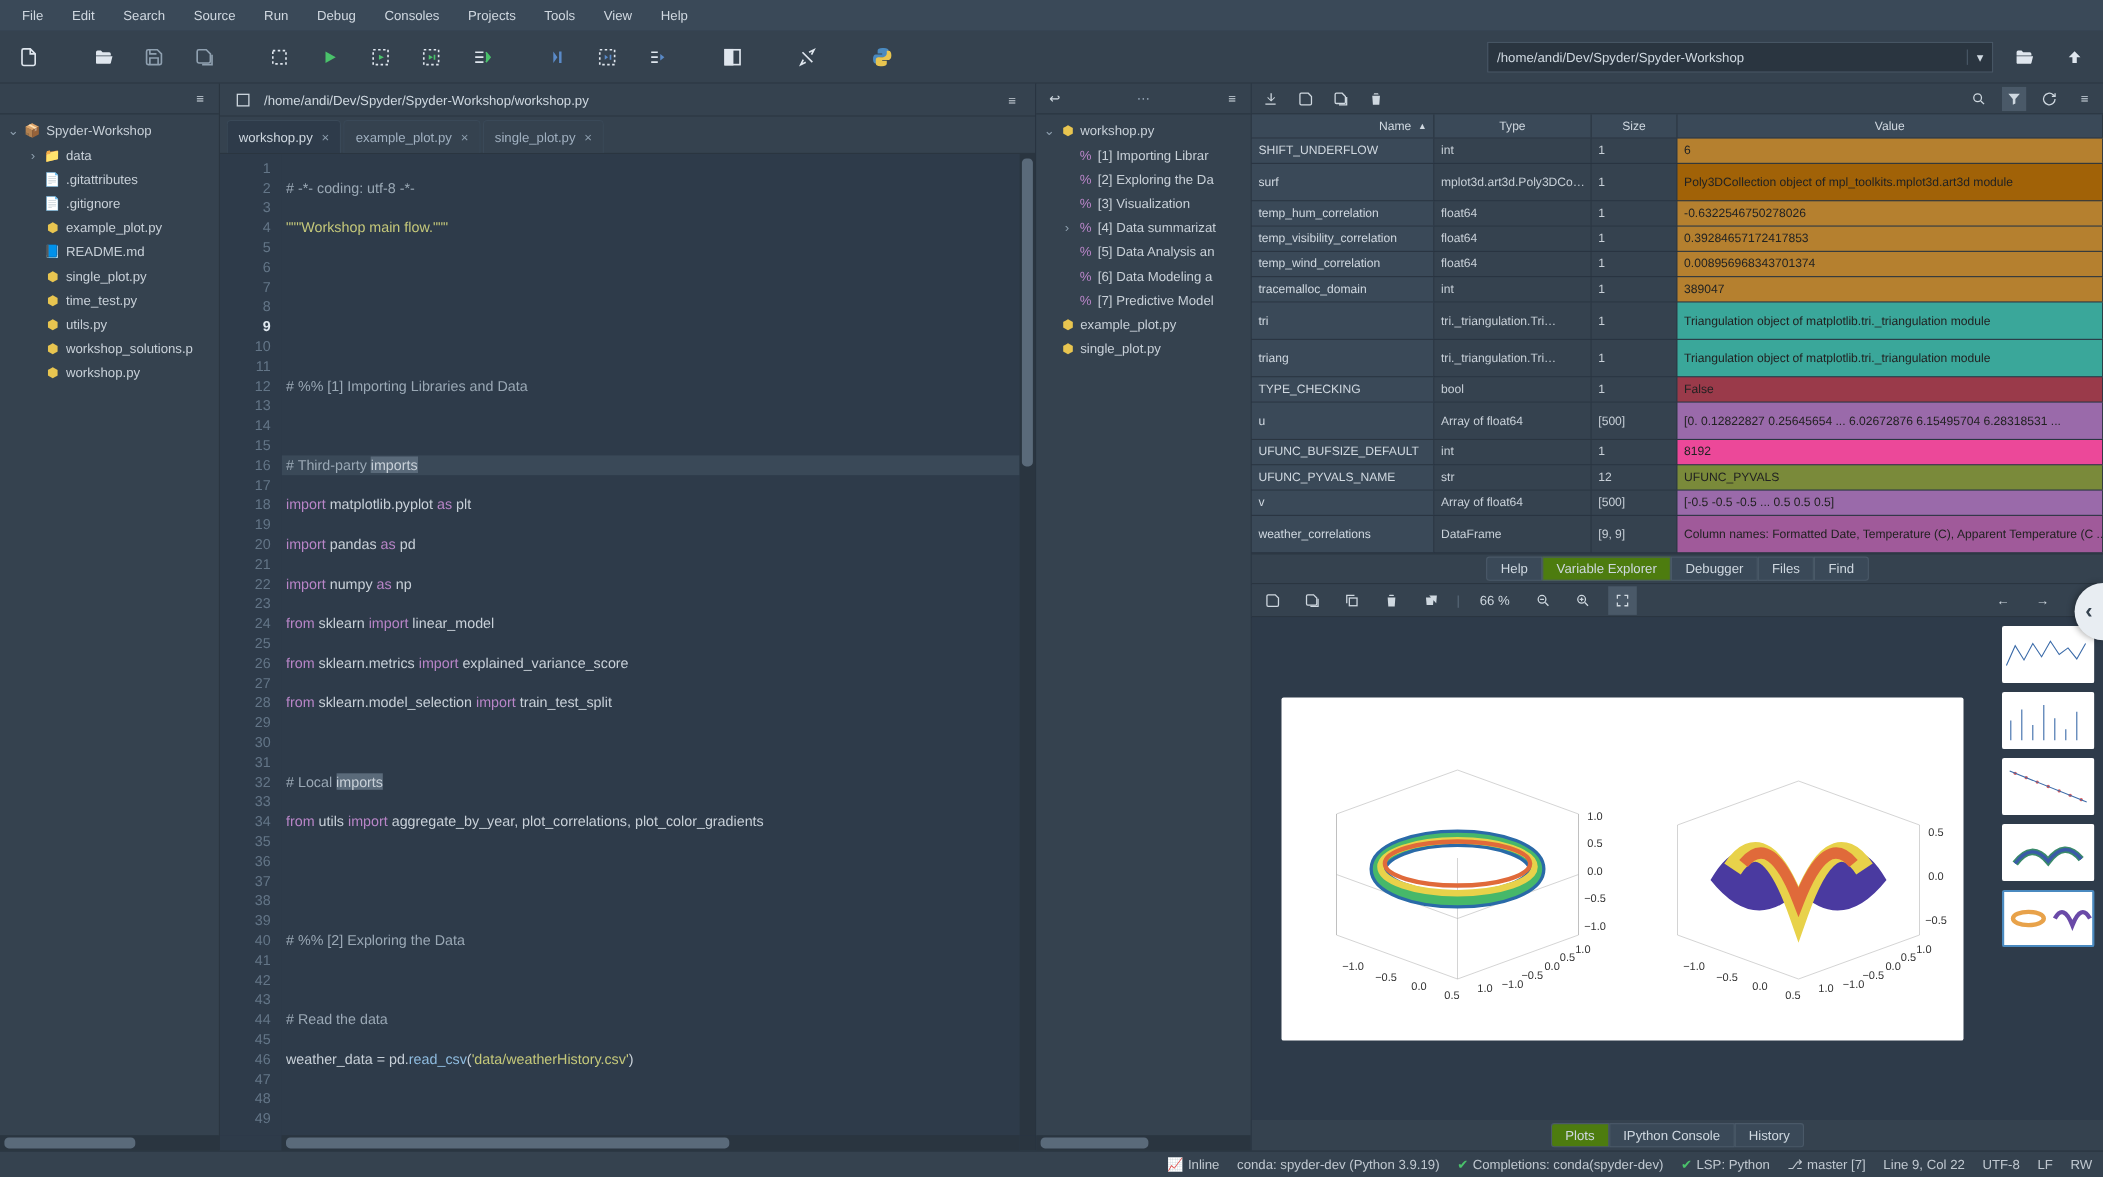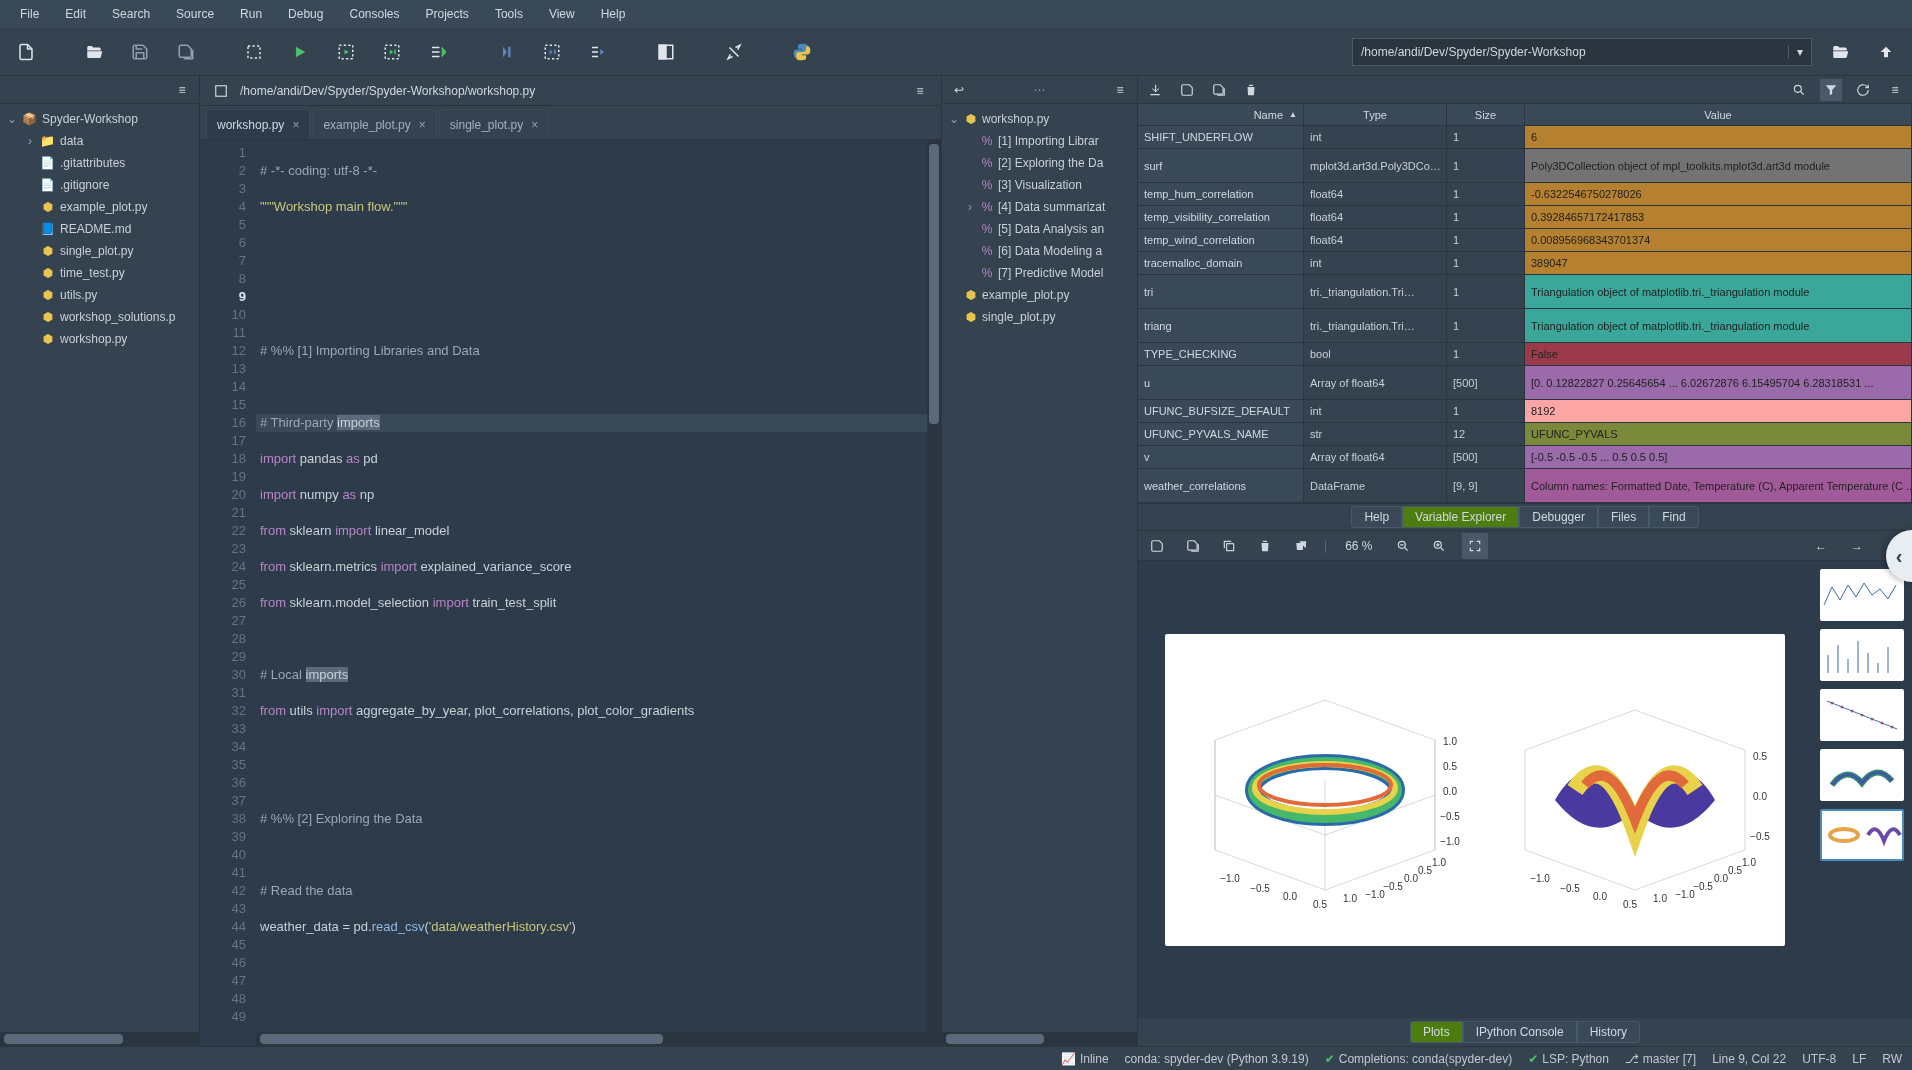--- a/index.html
+++ b/index.html
@@ -393,20 +393,21 @@
           </div>
         <div class="code">
 <div class="line"><span class="c-cmt"># -*- coding: utf-8 -*-</span></div>
 <div class="line"><span class="c-str">"""Workshop main flow."""</span></div>
 <div class="line"></div>
 <div class="line"></div>
 <div class="line"></div>
 <div class="line"><span class="c-cmt"># %% [1] Importing Libraries and Data</span></div>
 <div class="line"></div>
 <div class="line hl"><span class="c-cmt"># Third-party </span><span class="hl-find">imports</span></div>
+<div class="line"><span class="c-kw">import</span> matplotlib.pyplot <span class="c-kw">as</span> plt</div>
 <div class="line"><span class="c-kw">import</span> pandas <span class="c-kw">as</span> pd</div>
 <div class="line"><span class="c-kw">import</span> numpy <span class="c-kw">as</span> np</div>
 <div class="line"><span class="c-kw">from</span> sklearn <span class="c-kw">import</span> linear_model</div>
 <div class="line"><span class="c-kw">from</span> sklearn.metrics <span class="c-kw">import</span> explained_variance_score</div>
 <div class="line"><span class="c-kw">from</span> sklearn.model_selection <span class="c-kw">import</span> train_test_split</div>
 <div class="line"></div>
 <div class="line"><span class="c-cmt"># Local </span><span class="hl-find">imports</span></div>
 <div class="line"><span class="c-kw">from</span> utils <span class="c-kw">import</span> aggregate_by_year, plot_correlations, plot_color_gradients</div>
 <div class="line"></div>
 <div class="line"></div>
@@ -572,21 +573,21 @@
             <div class="var-row">
               <div class="td col-name">SHIFT_UNDERFLOW</div>
               <div class="td col-type">int</div>
               <div class="td col-size">1</div>
               <div class="td col-val" style="background:#b5802f">6</div>
             </div>
             <div class="var-row h2">
               <div class="td col-name">surf</div>
               <div class="td col-type">mplot3d.art3d.Poly3DCo…</div>
               <div class="td col-size">1</div>
-              <div class="td col-val" style="background:#737373">Poly3DCollection object of mpl_toolkits.mplot3d.art3d module</div>
+              <div class="td col-val" style="background:#a16207">Poly3DCollection object of mpl_toolkits.mplot3d.art3d module</div>
             </div>
             <div class="var-row">
               <div class="td col-name">temp_hum_correlation</div>
               <div class="td col-type">float64</div>
               <div class="td col-size">1</div>
               <div class="td col-val" style="background:#b5802f">-0.6322546750278026</div>
             </div>
             <div class="var-row">
               <div class="td col-name">temp_visibility_correlation</div>
               <div class="td col-type">float64</div>
@@ -626,21 +627,21 @@
             <div class="var-row h2">
               <div class="td col-name">u</div>
               <div class="td col-type">Array of float64</div>
               <div class="td col-size">[500]</div>
               <div class="td col-val" style="background:#9a6aaa">[0.         0.12822827 0.25645654 ... 6.02672876 6.15495704 6.28318531 ...</div>
             </div>
             <div class="var-row">
               <div class="td col-name">UFUNC_BUFSIZE_DEFAULT</div>
               <div class="td col-type">int</div>
               <div class="td col-size">1</div>
-              <div class="td col-val" style="background:#fca5a5">8192</div>
+              <div class="td col-val" style="background:#ec4899">8192</div>
             </div>
             <div class="var-row">
               <div class="td col-name">UFUNC_PYVALS_NAME</div>
               <div class="td col-type">str</div>
               <div class="td col-size">12</div>
               <div class="td col-val" style="background:#7a8a3a">UFUNC_PYVALS</div>
             </div>
             <div class="var-row">
               <div class="td col-name">v</div>
               <div class="td col-type">Array of float64</div>

